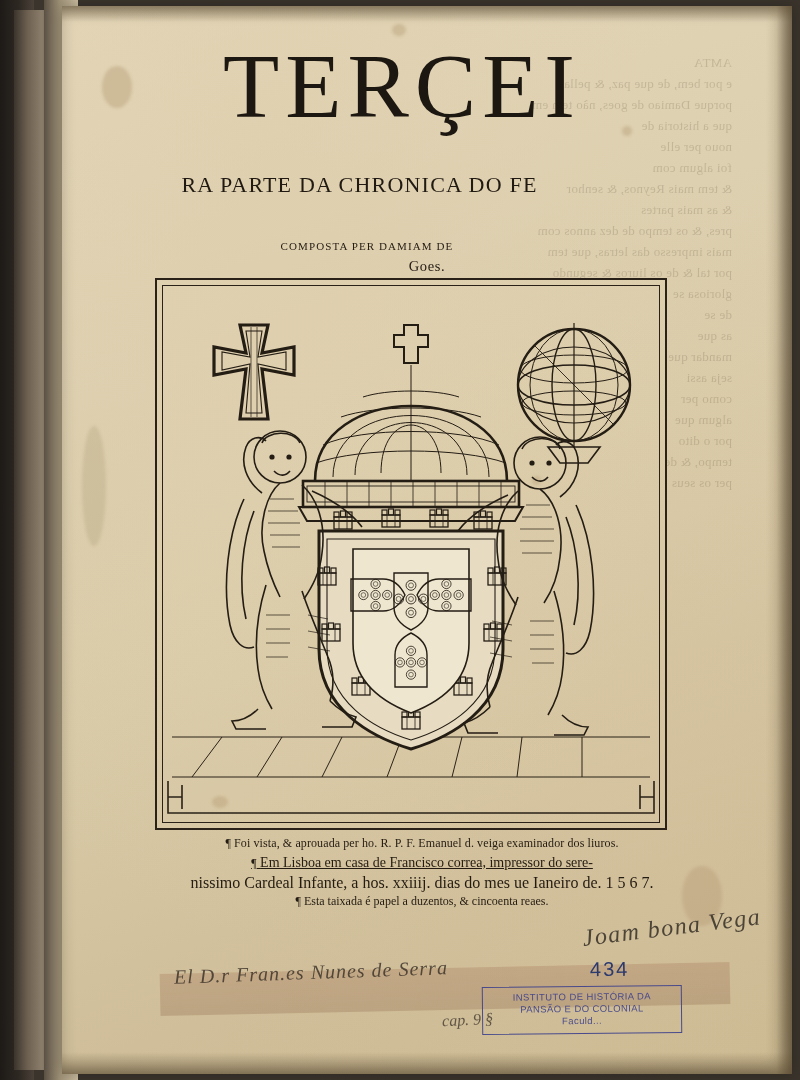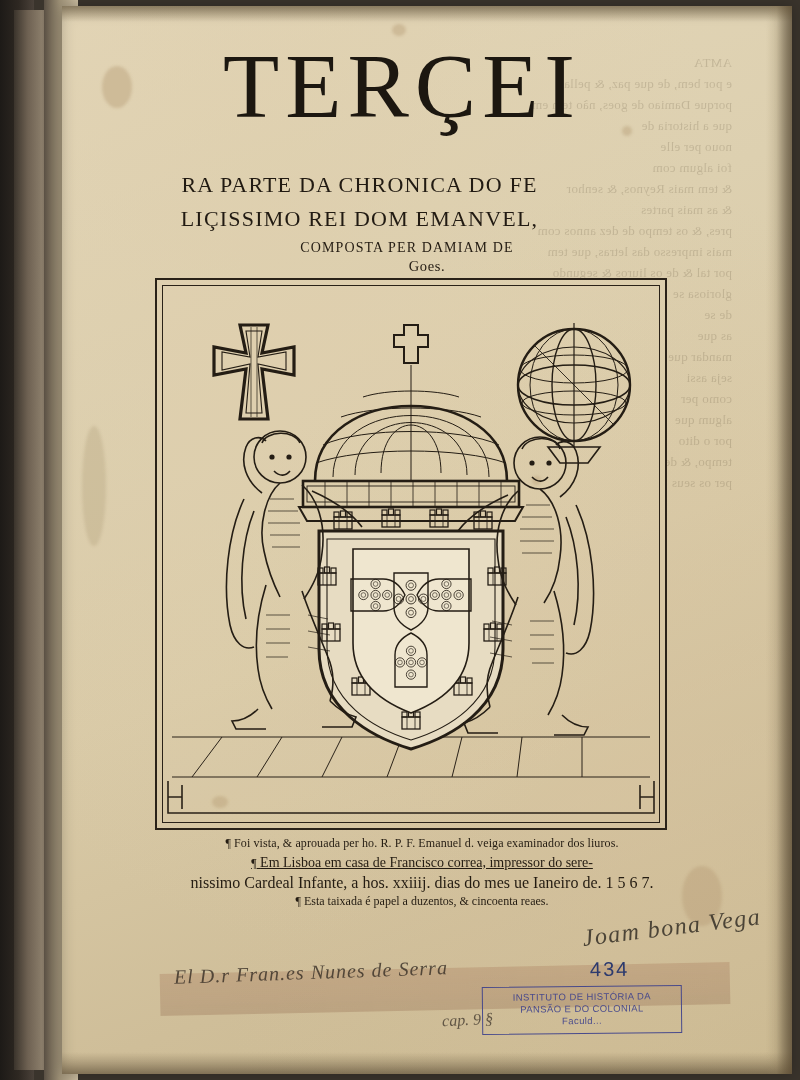--- a/index.html
+++ b/index.html
@@ -108,21 +108,21 @@
     color: #211a12;
     font-family: "Liberation Serif", serif;
     font-size: 22px;
     letter-spacing: 1.2px;
   }
   .title-l2 { left: 0; top: 166px; }
   .title-l3 { left: 0; top: 200px; }
   .title-l4 {
     position: absolute; left: 0; top: 234px; width: 610px;
     text-align: center; color: #241c13;
-    font-size: 14px; letter-spacing: 1.1px; margin-left: 40px;
+    font-size: 11px; letter-spacing: 1.1px;
   }
   .title-l5 {
     position: absolute; left: 0; top: 252px; width: 730px;
     text-align: center; color: #241c13;
     font-size: 14.5px; letter-spacing: 0.6px;
     padding-right: 160px;
   }
 
   
   .woodcut {
@@ -259,21 +259,20 @@
 mandar que
 seja assi
 como per
 algum que
 por o dito
 tempo, &amp; de
 per os seus</div>
 
     <div class="title-main">TERÇEI</div>
     <div class="title-l2">RA PARTE DA CHRONICA DO FE</div>
-    <div class="title-l3">LIÇISSIMO REI DOM EMANVEL,</div>
     <div class="title-l4">COMPOSTA PER DAMIAM DE</div>
     <div class="title-l5">Goes.</div>
 
     <div class="woodcut">
       <div class="woodcut-inner"></div>
       <svg width="498" height="538" viewBox="0 0 498 538" style="position:absolute;left:5px;top:5px;">
         <defs>
           <pattern id="hatch" width="5" height="5" patternUnits="userSpaceOnUse" patternTransform="rotate(45)">
             <line x1="0" y1="0" x2="0" y2="5" stroke="#2a2218" stroke-width="0.8"></line>
           </pattern>

